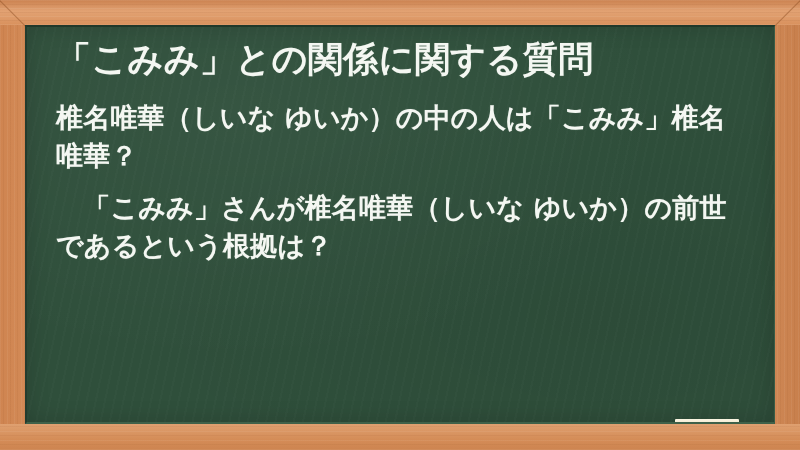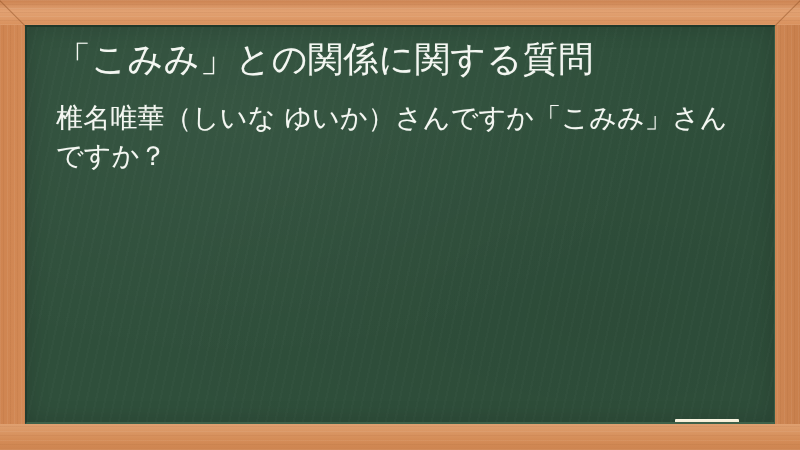--- a/index.html
+++ b/index.html
@@ -127,21 +127,21 @@
     pointer-events: none;
   }
 
   
   .chalk-text {
     position: relative;
     z-index: 2;
     color: #f4f7f2;
     text-shadow: 0 0 1px rgba(244,247,242,0.35);
     font-family: "DejaVu Sans", "Liberation Sans", sans-serif;
-    font-weight: 400;
+    font-weight: 700;
   }
 
   #title {
     position: absolute;
     left: 29px;
     top: 6px;
     width: 700px;
     font-size: 35px;
     line-height: 52px;
     letter-spacing: 0.4px;
@@ -187,19 +187,20 @@
   <div class="miter tl"></div>
   <div class="miter tr"></div>
   <div class="miter bl"></div>
   <div class="miter br"></div>
 
   <div id="board">
 
     <div id="title" class="chalk-text">「こみみ」との関係に関する質問</div>
 
     <div id="body-lines">
-      <div class="q-line chalk-text">椎名唯華（しいな ゆいか）さんですか「こみみ」さんですか？</div>
+      <div class="q-line chalk-text">椎名唯華（しいな ゆいか）の中の人は「こみみ」椎名唯華？</div>
+      <div class="q-line chalk-text">　「こみみ」さんが椎名唯華（しいな ゆいか）の前世であるという根拠は？</div>
     </div>
 
     <div id="chalk-piece"></div>
   </div>
 
 </div>
 
 </body></html>

